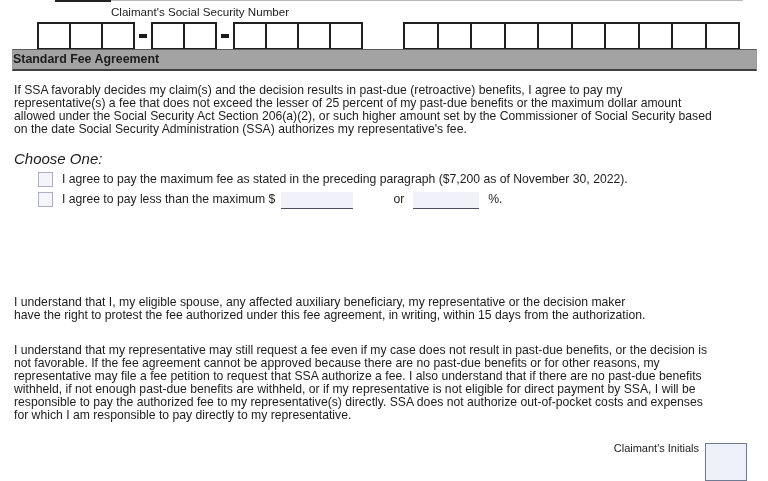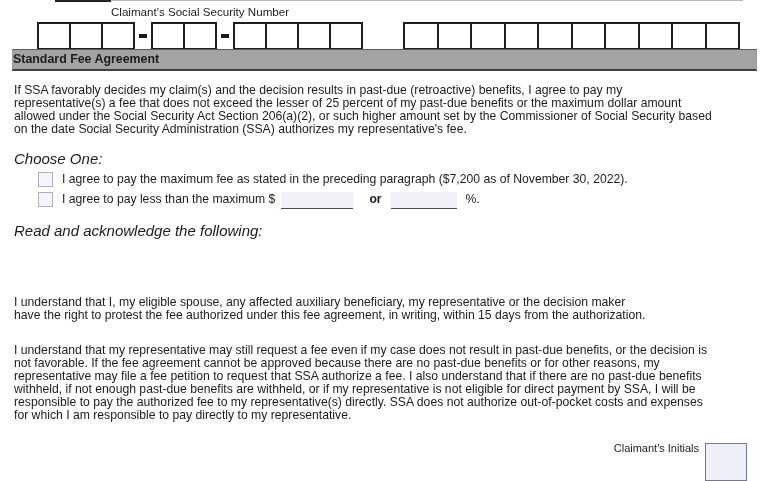--- a/index.html
+++ b/index.html
@@ -47,21 +47,21 @@
   .opt-row{left:38px;display:flex;align-items:flex-end;font-size:12.2px;line-height:15px;}
   .opt1{top:171px;}
   .opt2{top:192px;align-items:flex-start;}
   .pdf-checkbox{width:13px;height:13px;background:#f4f4fc;border:1px solid #aeaec4;
     box-sizing:content-box;margin-right:9px;flex:none;margin-top:1px;cursor:pointer;}
   .opt2 .pdf-checkbox{margin-top:0;}
 
   .fee-field{height:17px;background:#f1f1fa;border:none;border-bottom:1.5px solid #4e4e5e;
     box-sizing:border-box;font:inherit;padding:0 3px;outline:none;}
   .amount-field{width:72px;margin-left:6px;}
-  .or-label{margin-left:16px;font-weight:bold;}
+  .or-label{margin-left:40px;}
   .pct-field{width:66px;margin-left:9px;}
   .pct-suffix{margin-left:9px;}
 
   
   .initials-label{top:442px;right:69px;font-size:11px;}
   .initials-box{left:705px;top:443px;width:42px;height:38px;background:#eef0f9;
     border:1.5px solid #6e7b92;box-sizing:border-box;font:inherit;text-align:center;outline:none;}
 </style>
 </head>
 <body>
@@ -123,21 +123,20 @@
 
   <div class="abs opt-row opt2">
     <span class="pdf-checkbox"></span>
     <span>I agree to pay less than the maximum $</span>
     <input class="fee-field amount-field" value="" style="">
     <span class="or-label">or</span>
     <input class="fee-field pct-field" value="" style="">
     <span class="pct-suffix">%.</span>
   </div>
 
-  <div class="abs italic-line read-ack">Read and acknowledge the following:</div>
 
   <div class="abs para p-protest">I understand that I, my eligible spouse, any affected auxiliary beneficiary, my representative or the decision maker
 have the right to protest the fee authorized under this fee agreement, in writing, within 15 days from the authorization.</div>
   <div class="abs para p-petition">I understand that my representative may still request a fee even if my case does not result in past-due benefits, or the decision is
 not favorable. If the fee agreement cannot be approved because there are no past-due benefits or for other reasons, my
 representative may file a fee petition to request that SSA authorize a fee. I also understand that if there are no past-due benefits
 withheld, if not enough past-due benefits are withheld, or if my representative is not eligible for direct payment by SSA, I will be
 responsible to pay the authorized fee to my representative(s) directly. SSA does not authorize out-of-pocket costs and expenses
 for which I am responsible to pay directly to my representative.</div>
 

